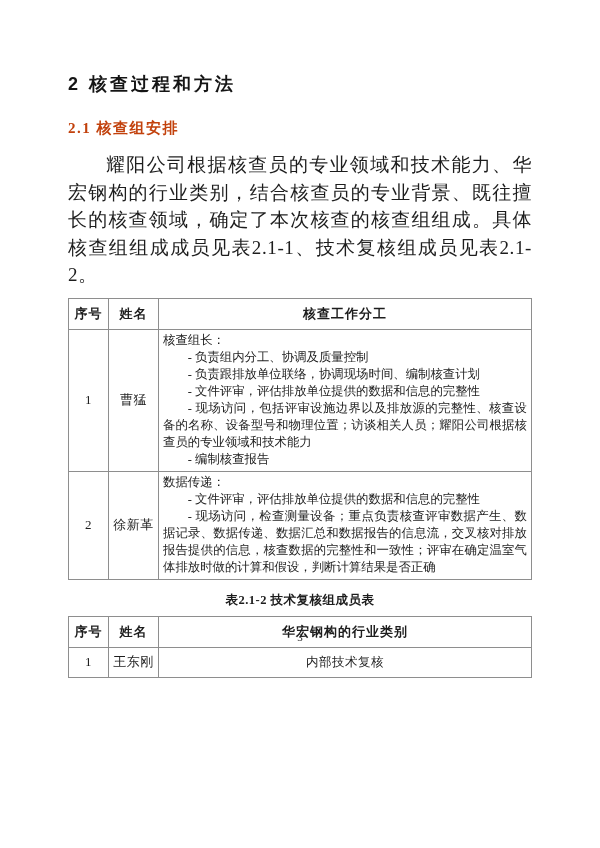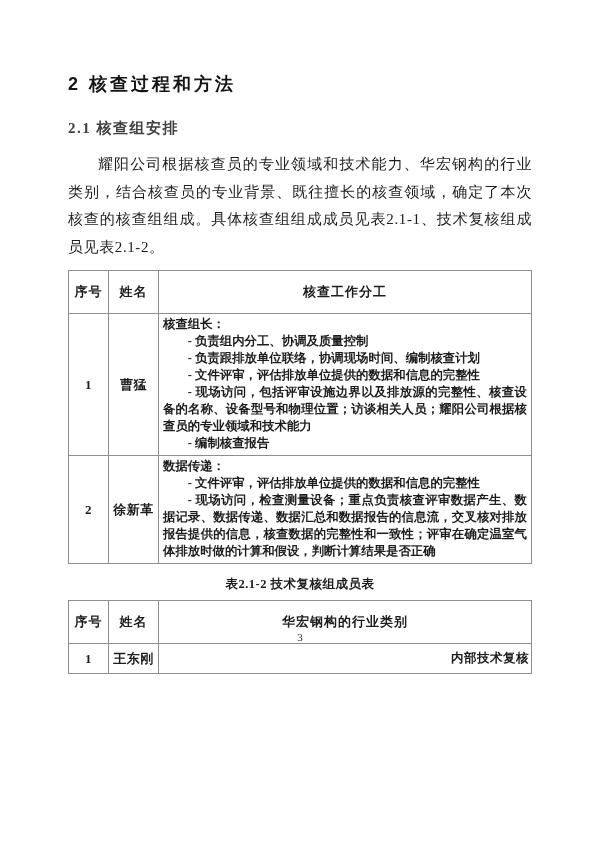--- a/index.html
+++ b/index.html
@@ -21,25 +21,25 @@
     font-weight: bold;
     letter-spacing: 3px;
     margin: 0 0 23px 0;
     color: #151515;
   }
   h2.subsec {
     font-size: 15px;
     font-weight: bold;
     letter-spacing: 1.5px;
     margin: 0 0 13px 0;
-    color: #404040;
+    color: #c2410c;
   }
   h2.subsec.second { margin-top: 24px; }
   p.body {
-    font-size: 15px;
+    font-size: 19px;
     line-height: 27.5px;
     text-align: justify;
     text-indent: 2em;
     letter-spacing: 0.6px;
     margin: 0 0 9px 0;
   }
   .caption {
     text-align: center;
     font-weight: bold;
     font-size: 12.5px;
@@ -47,47 +47,46 @@
     margin: 2px 0 7px 0;
   }
   .caption.second { margin-top: 12px; }
   table.members {
     width: 100%;
     border-collapse: collapse;
     table-layout: fixed;
   }
   table.members th, table.members td {
     border: 1px solid #8e8e8e;
-    font-weight: bold;
   }
   table.members th {
     font-size: 13px;
     font-weight: bold;
     letter-spacing: 1px;
-    padding: 12px 2px;
+    padding: 6px 2px;
     text-align: center;
   }
   td.cell-center {
     text-align: center;
     vertical-align: middle;
     font-size: 13px;
     letter-spacing: 0.5px;
     padding: 5px 1px;
   }
   td.duty {
     vertical-align: top;
     font-size: 12.4px;
     line-height: 17px;
     text-align: justify;
     padding: 2px 4px 3px 4px;
   }
   td.duty p { margin: 0; }
   td.duty p.item { text-indent: 2em; }
   td.duty-single {
-    text-align: right;
+    text-align: center;
     vertical-align: middle;
     font-size: 12.5px;
     letter-spacing: 0.5px;
     padding: 6px 2px;
   }
   col.c1 { width: 40px; }
   col.c2 { width: 50px; }
   .pageno {
     position: absolute;
     left: 0;

